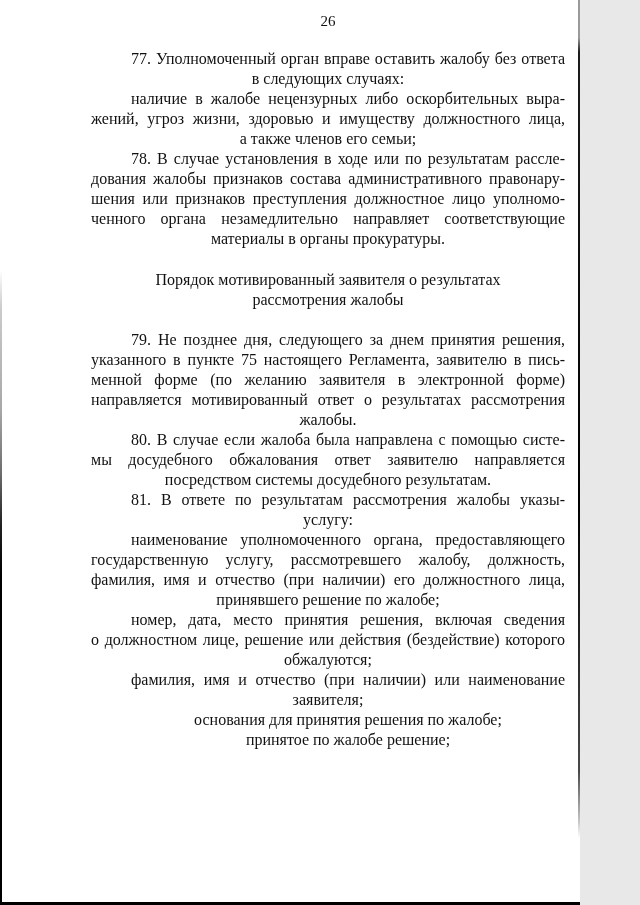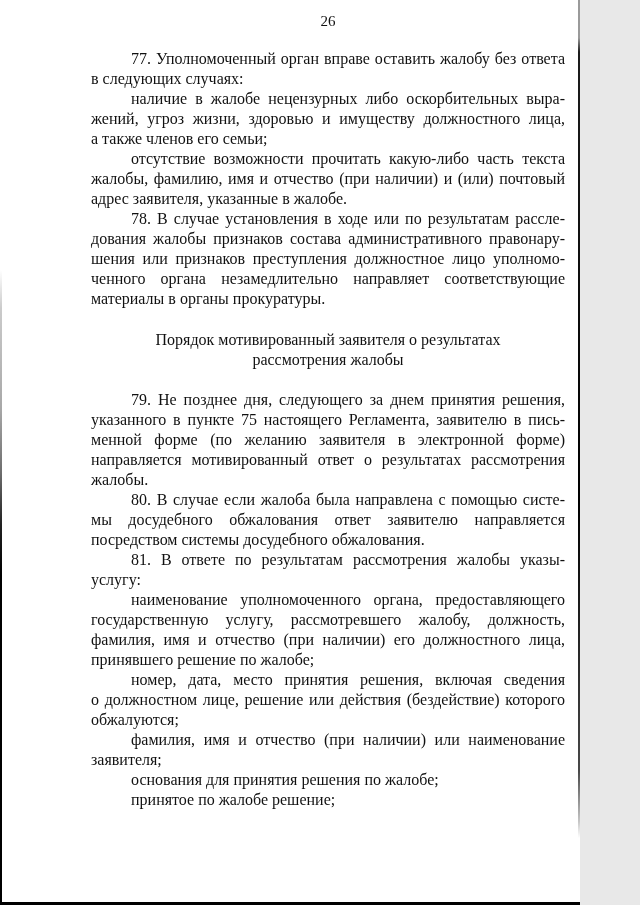--- a/index.html
+++ b/index.html
@@ -31,20 +31,21 @@
     position: absolute;
     top: 49px;
     left: 91px;
     width: 474px;
   }
   .line {
     font-size: 16px;
     line-height: 20px;
     height: 20px;
     white-space: nowrap;
+    text-align: center;
   }
   .line.j {
     white-space: normal;
     text-align: justify;
     text-align-last: justify;
   }
   .line.indent { text-indent: 40px; }
   .line.center { text-align: center; white-space: normal; }
   .h { margin: 21px 0 20px 0; }
   
@@ -94,46 +95,41 @@
       <div class="p">
         <div class="line j indent">77. Уполномоченный орган вправе оставить жалобу без ответа</div>
         <div class="line">в следующих случаях:</div>
       </div>
       <div class="p">
         <div class="line j indent">наличие в жалобе нецензурных либо оскорбительных выра-</div>
         <div class="line j">жений, угроз жизни, здоровью и имуществу должностного лица,</div>
         <div class="line">а также членов его семьи;</div>
       </div>
       <div class="p">
-        <div class="line j indent">отсутствие возможности прочитать какую-либо часть текста</div>
-        <div class="line j">жалобы, фамилию, имя и отчество (при наличии) и (или) почтовый</div>
-        <div class="line">адрес заявителя, указанные в жалобе.</div>
-      </div>
-      <div class="p">
         <div class="line j indent">78. В случае установления в ходе или по результатам рассле-</div>
         <div class="line j">дования жалобы признаков состава административного правонару-</div>
         <div class="line j">шения или признаков преступления должностное лицо уполномо-</div>
         <div class="line j">ченного органа незамедлительно направляет соответствующие</div>
         <div class="line">материалы в органы прокуратуры.</div>
       </div>
       <div class="h">
         <div class="line center">Порядок мотивированный заявителя о результатах</div>
         <div class="line center">рассмотрения жалобы</div>
       </div>
       <div class="p">
         <div class="line j indent">79. Не позднее дня, следующего за днем принятия решения,</div>
         <div class="line j">указанного в пункте 75 настоящего Регламента, заявителю в пись-</div>
         <div class="line j">менной форме (по желанию заявителя в электронной форме)</div>
         <div class="line j">направляется мотивированный ответ о результатах рассмотрения</div>
         <div class="line">жалобы.</div>
       </div>
       <div class="p">
         <div class="line j indent">80. В случае если жалоба была направлена с помощью систе-</div>
         <div class="line j">мы досудебного обжалования ответ заявителю направляется</div>
-        <div class="line">посредством системы досудебного обжалования.</div>
+        <div class="line">посредством системы досудебного результатам.</div>
       </div>
       <div class="p">
         <div class="line j indent">81. В ответе по результатам рассмотрения жалобы указы-</div>
         <div class="line">услугу:</div>
       </div>
       <div class="p">
         <div class="line j indent">наименование уполномоченного органа, предоставляющего</div>
         <div class="line j">государственную услугу, рассмотревшего жалобу, должность,</div>
         <div class="line j">фамилия, имя и отчество (при наличии) его должностного лица,</div>
         <div class="line">принявшего решение по жалобе;</div>

